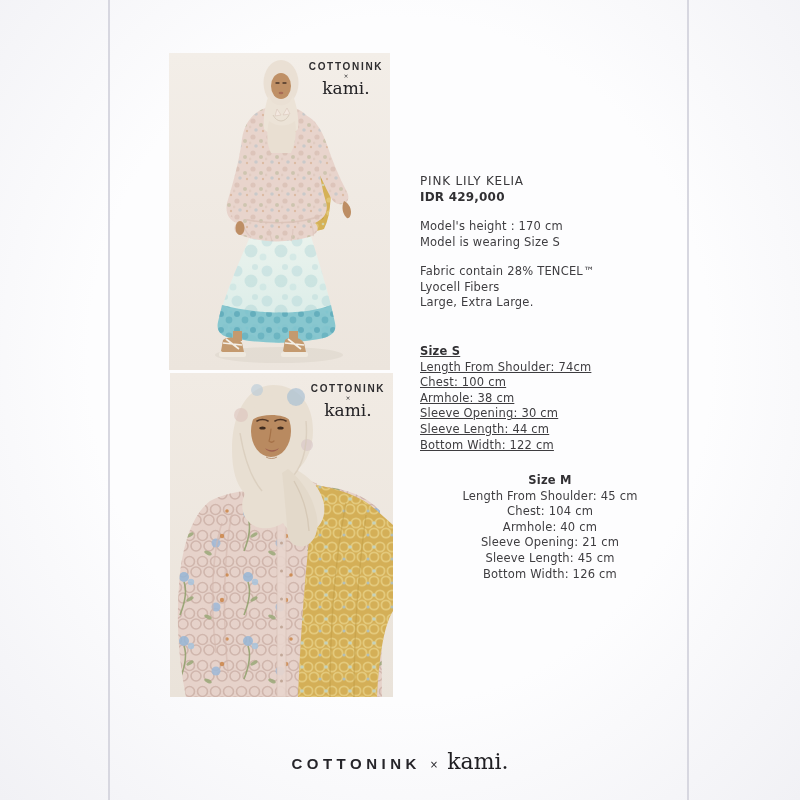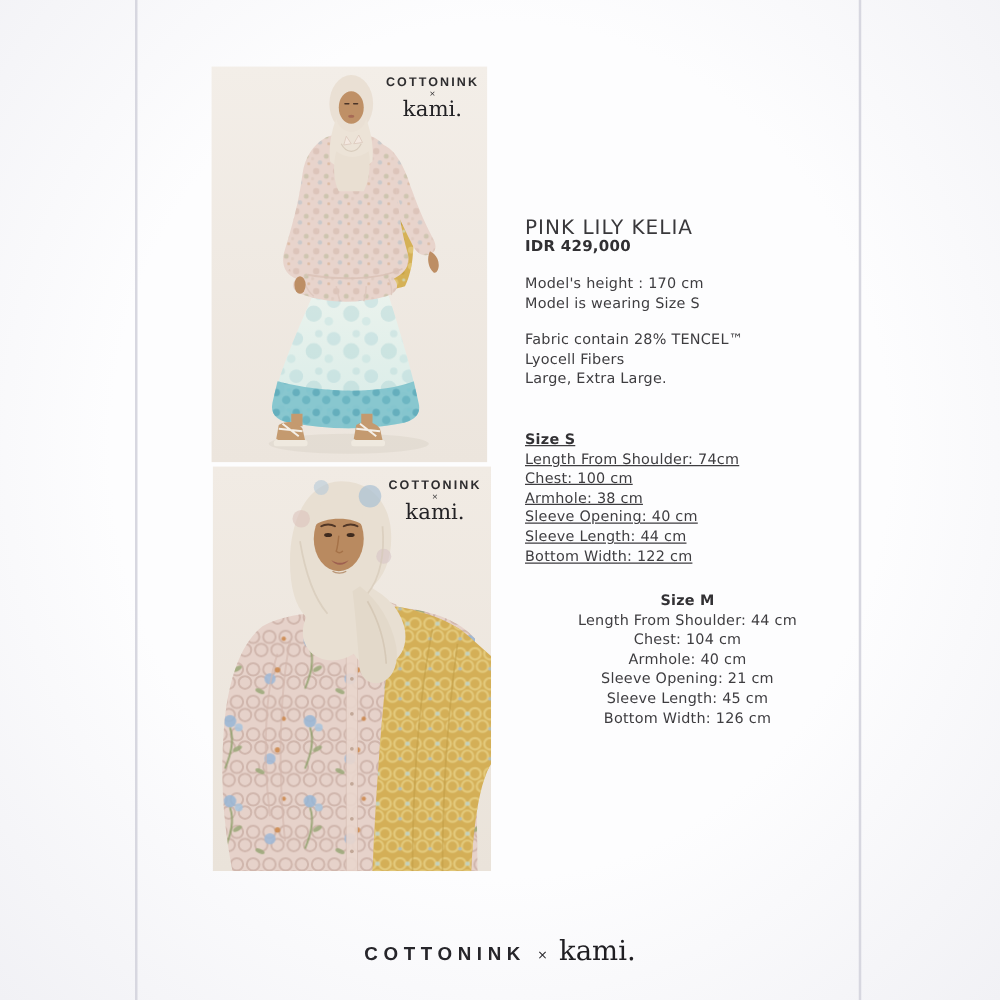--- a/index.html
+++ b/index.html
@@ -15,21 +15,21 @@
 
   .photo{position:absolute;overflow:hidden;}
   .photo svg{display:block;}
   .photo-logo{position:absolute;text-align:center;line-height:1;}
   .logo-primary{font-family:"Liberation Sans",sans-serif;font-weight:700;font-size:10px;letter-spacing:1.7px;color:#2e2d2f;}
   .logo-mark{font-size:6px;line-height:7px;color:#2e2d2f;}
   .logo-secondary{font-family:"DejaVu Serif","Liberation Serif",serif;font-size:17px;color:#232225;margin-top:1px;}
 
   .tblock{position:absolute;left:420px;width:260px;font-size:11.5px;line-height:15.6px;letter-spacing:0.2px;color:#3e3d40;}
   .t-title{top:174px;}
-  .t-title .title{font-size:16px;letter-spacing:0.8px;color:#39383b;}
+  .t-title .title{font-size:12px;letter-spacing:0.8px;color:#39383b;}
   .t-title .price{font-weight:700;font-size:12px;color:#313033;}
   .t-model{top:219px;}
   .t-fabric{top:264px;}
   .t-size-s{top:344px;text-decoration:underline;}
   .t-size-m{top:473px;text-align:center;}
   .size-label{font-weight:700;color:#323134;}
 
   .footer-logo{
     position:absolute;top:749px;left:0;width:800px;
     display:flex;justify-content:center;align-items:baseline;gap:9px;
@@ -241,28 +241,28 @@
     <div>Fabric contain 28% TENCEL™</div>
     <div>Lyocell Fibers</div>
     <div>Large, Extra Large.</div>
   </div>
 
   <div class="tblock t-size-s">
     <div class="size-label">Size S</div>
     <div>Length From Shoulder: 74cm</div>
     <div>Chest: 100 cm</div>
     <div>Armhole: 38 cm</div>
-    <div>Sleeve Opening: 40 cm</div>
+    <div>Sleeve Opening: 30 cm</div>
     <div>Sleeve Length: 44 cm</div>
     <div>Bottom Width: 122 cm</div>
   </div>
 
   <div class="tblock t-size-m">
     <div class="size-label">Size M</div>
-    <div>Length From Shoulder: 44 cm</div>
+    <div>Length From Shoulder: 45 cm</div>
     <div>Chest: 104 cm</div>
     <div>Armhole: 40 cm</div>
     <div>Sleeve Opening: 21 cm</div>
     <div>Sleeve Length: 45 cm</div>
     <div>Bottom Width: 126 cm</div>
   </div>
 
   <div class="footer-logo">
     <span class="f-primary">COTTONINK</span>
     <span class="f-mark">×</span>

